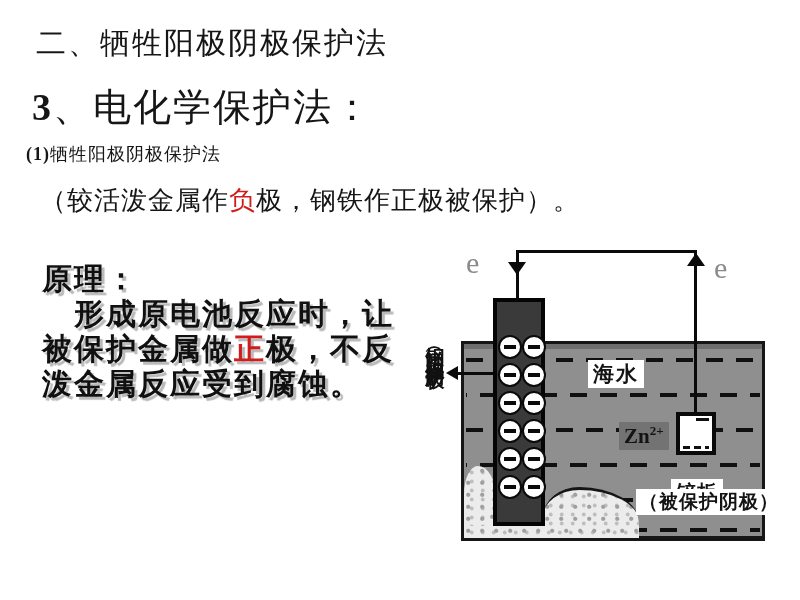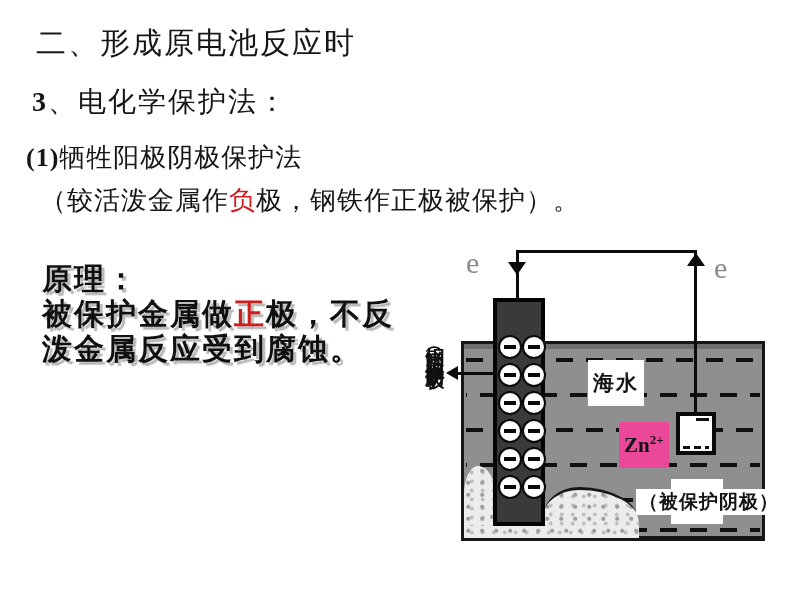--- a/index.html
+++ b/index.html
@@ -2,23 +2,23 @@
 <html><head>
 <meta charset="utf-8">
 <style>
   html,body{margin:0;padding:0;}
   body{width:800px;height:600px;background:#ffffff;font-family:"Liberation Serif", serif;}
   .slide{position:relative;width:800px;height:600px;background:#ffffff;overflow:hidden;}
   .abs{position:absolute;}
   
   .h-line{position:absolute;color:#161616;line-height:1;white-space:nowrap;}
   .l1{left:36px;top:28px;font-size:30px;letter-spacing:2px;}
-  .l2{left:32px;top:88px;font-size:28px;letter-spacing:2px;}
+  .l2{left:32px;top:88px;font-size:38px;letter-spacing:2px;}
   .l2 .num{font-weight:bold;}
-  .l3{left:26px;top:145px;font-size:26px;letter-spacing:1px;}
+  .l3{left:26px;top:145px;font-size:18px;letter-spacing:1px;}
   .l3 .num{font-weight:bold;}
   .l4{left:40px;top:188px;font-size:26px;letter-spacing:1px;}
   .red{color:#cf1d1d;}
   
   .principle{position:absolute;left:42px;top:252px;width:400px;color:#101010;
              font-size:30px;font-weight:bold;line-height:35px;letter-spacing:2px;
              text-shadow:3px 3px 1px #b9b9b9;white-space:nowrap;margin-top:9px;}
   .principle .indent{padding-left:32px;}
   
   .sea{position:absolute;left:461px;top:341px;width:304px;height:200px;box-sizing:border-box;
@@ -48,50 +48,51 @@
   .wire-h{left:516px;top:250px;width:181px;height:3px;}
   .wire-vl{left:516px;top:250px;width:3px;height:50px;}
   .wire-vr{left:694px;top:250px;width:3px;height:166px;}
   .tri{position:absolute;width:0;height:0;z-index:6;}
   .arrow-down{left:508px;top:262px;border-left:9px solid transparent;border-right:9px solid transparent;border-top:13px solid #0a0a0a;}
   .arrow-up{left:687px;top:253px;border-left:9px solid transparent;border-right:9px solid transparent;border-bottom:13px solid #0a0a0a;}
   .e-lbl{position:absolute;font-size:30px;color:#8a8a8a;line-height:1;z-index:6;}
   .e-left{left:466px;top:248px;}
   .e-right{left:714px;top:253px;}
   .box-lbl{position:absolute;background:#ffffff;color:#141414;font-weight:bold;line-height:1.15;
-           padding:11px 5px;z-index:7;white-space:nowrap;}
+           padding:2px 5px;z-index:7;white-space:nowrap;}
   .lbl-sea{left:588px;top:360px;font-size:21px;letter-spacing:2px;}
-  .lbl-zn{left:619px;top:422px;font-size:21px;background:#ec4899;font-family:"Liberation Serif",serif;}
+  .lbl-zn{left:619px;top:422px;font-size:21px;background:#737373;font-family:"Liberation Serif",serif;}
   .lbl-zn sup{font-size:13px;}
   .lbl-zinc{left:671px;top:479px;font-size:20px;letter-spacing:1px;}
   .lbl-sac{left:636px;top:489px;font-size:19px;letter-spacing:1px;padding:2px 3px;}
   .plate{position:absolute;left:676px;top:412px;width:40px;height:43px;box-sizing:border-box;
          background:#ffffff;border:4px solid #0a0a0a;z-index:6;}
   .plate::before{content:"";position:absolute;top:2px;right:3px;width:13px;height:3px;background:#101010;}
   .plate::after{content:"";position:absolute;bottom:2px;left:3px;width:26px;height:3px;
                 background-image:linear-gradient(90deg,#101010 0 7px,transparent 7px);
                 background-size:11px 3px;background-repeat:repeat-x;}
   .gate-lbl{position:absolute;left:421px;top:332px;height:222px;writing-mode:vertical-rl;
             font-size:19px;font-weight:bold;letter-spacing:3px;color:#111111;z-index:8;line-height:28px;}
   .gate-line{left:456px;top:372px;width:37px;height:3px;z-index:8;}
   .gate-arrow{left:446px;top:366px;border-top:7px solid transparent;border-bottom:7px solid transparent;
               border-right:12px solid #0a0a0a;z-index:8;}
 </style>
 </head>
 <body>
 
 <div class="slide">
 
-  <div class="h-line l1">二、形成原电池反应时</div>
+  <div class="h-line l1">二、牺牲阳极阴极保护法</div>
   <div class="h-line l2"><span class="num">3</span><span>、电化学保护法：</span></div>
   <div class="h-line l3"><span class="num">(1)</span><span>牺牲阳极阴极保护法</span></div>
   <div class="h-line l4"><span>（较活泼金属作</span><span class="red">负</span><span>极，钢铁作正极被保护）。</span></div>
 
   <div class="principle">
     <div>原理：</div>
+    <div class="indent">形成原电池反应时，让</div>
     <div><span>被保护金属做</span><span class="red">正</span><span>极，不反</span></div>
     <div>泼金属反应受到腐蚀。</div>
   </div>
 
   <div class="sea">
     <div class="sea-surface"></div>
     <div class="dash-row d1"></div>
     <div class="dash-row d2"></div>
     <div class="dash-row d3"></div>
     <div class="dash-row d4"></div>

